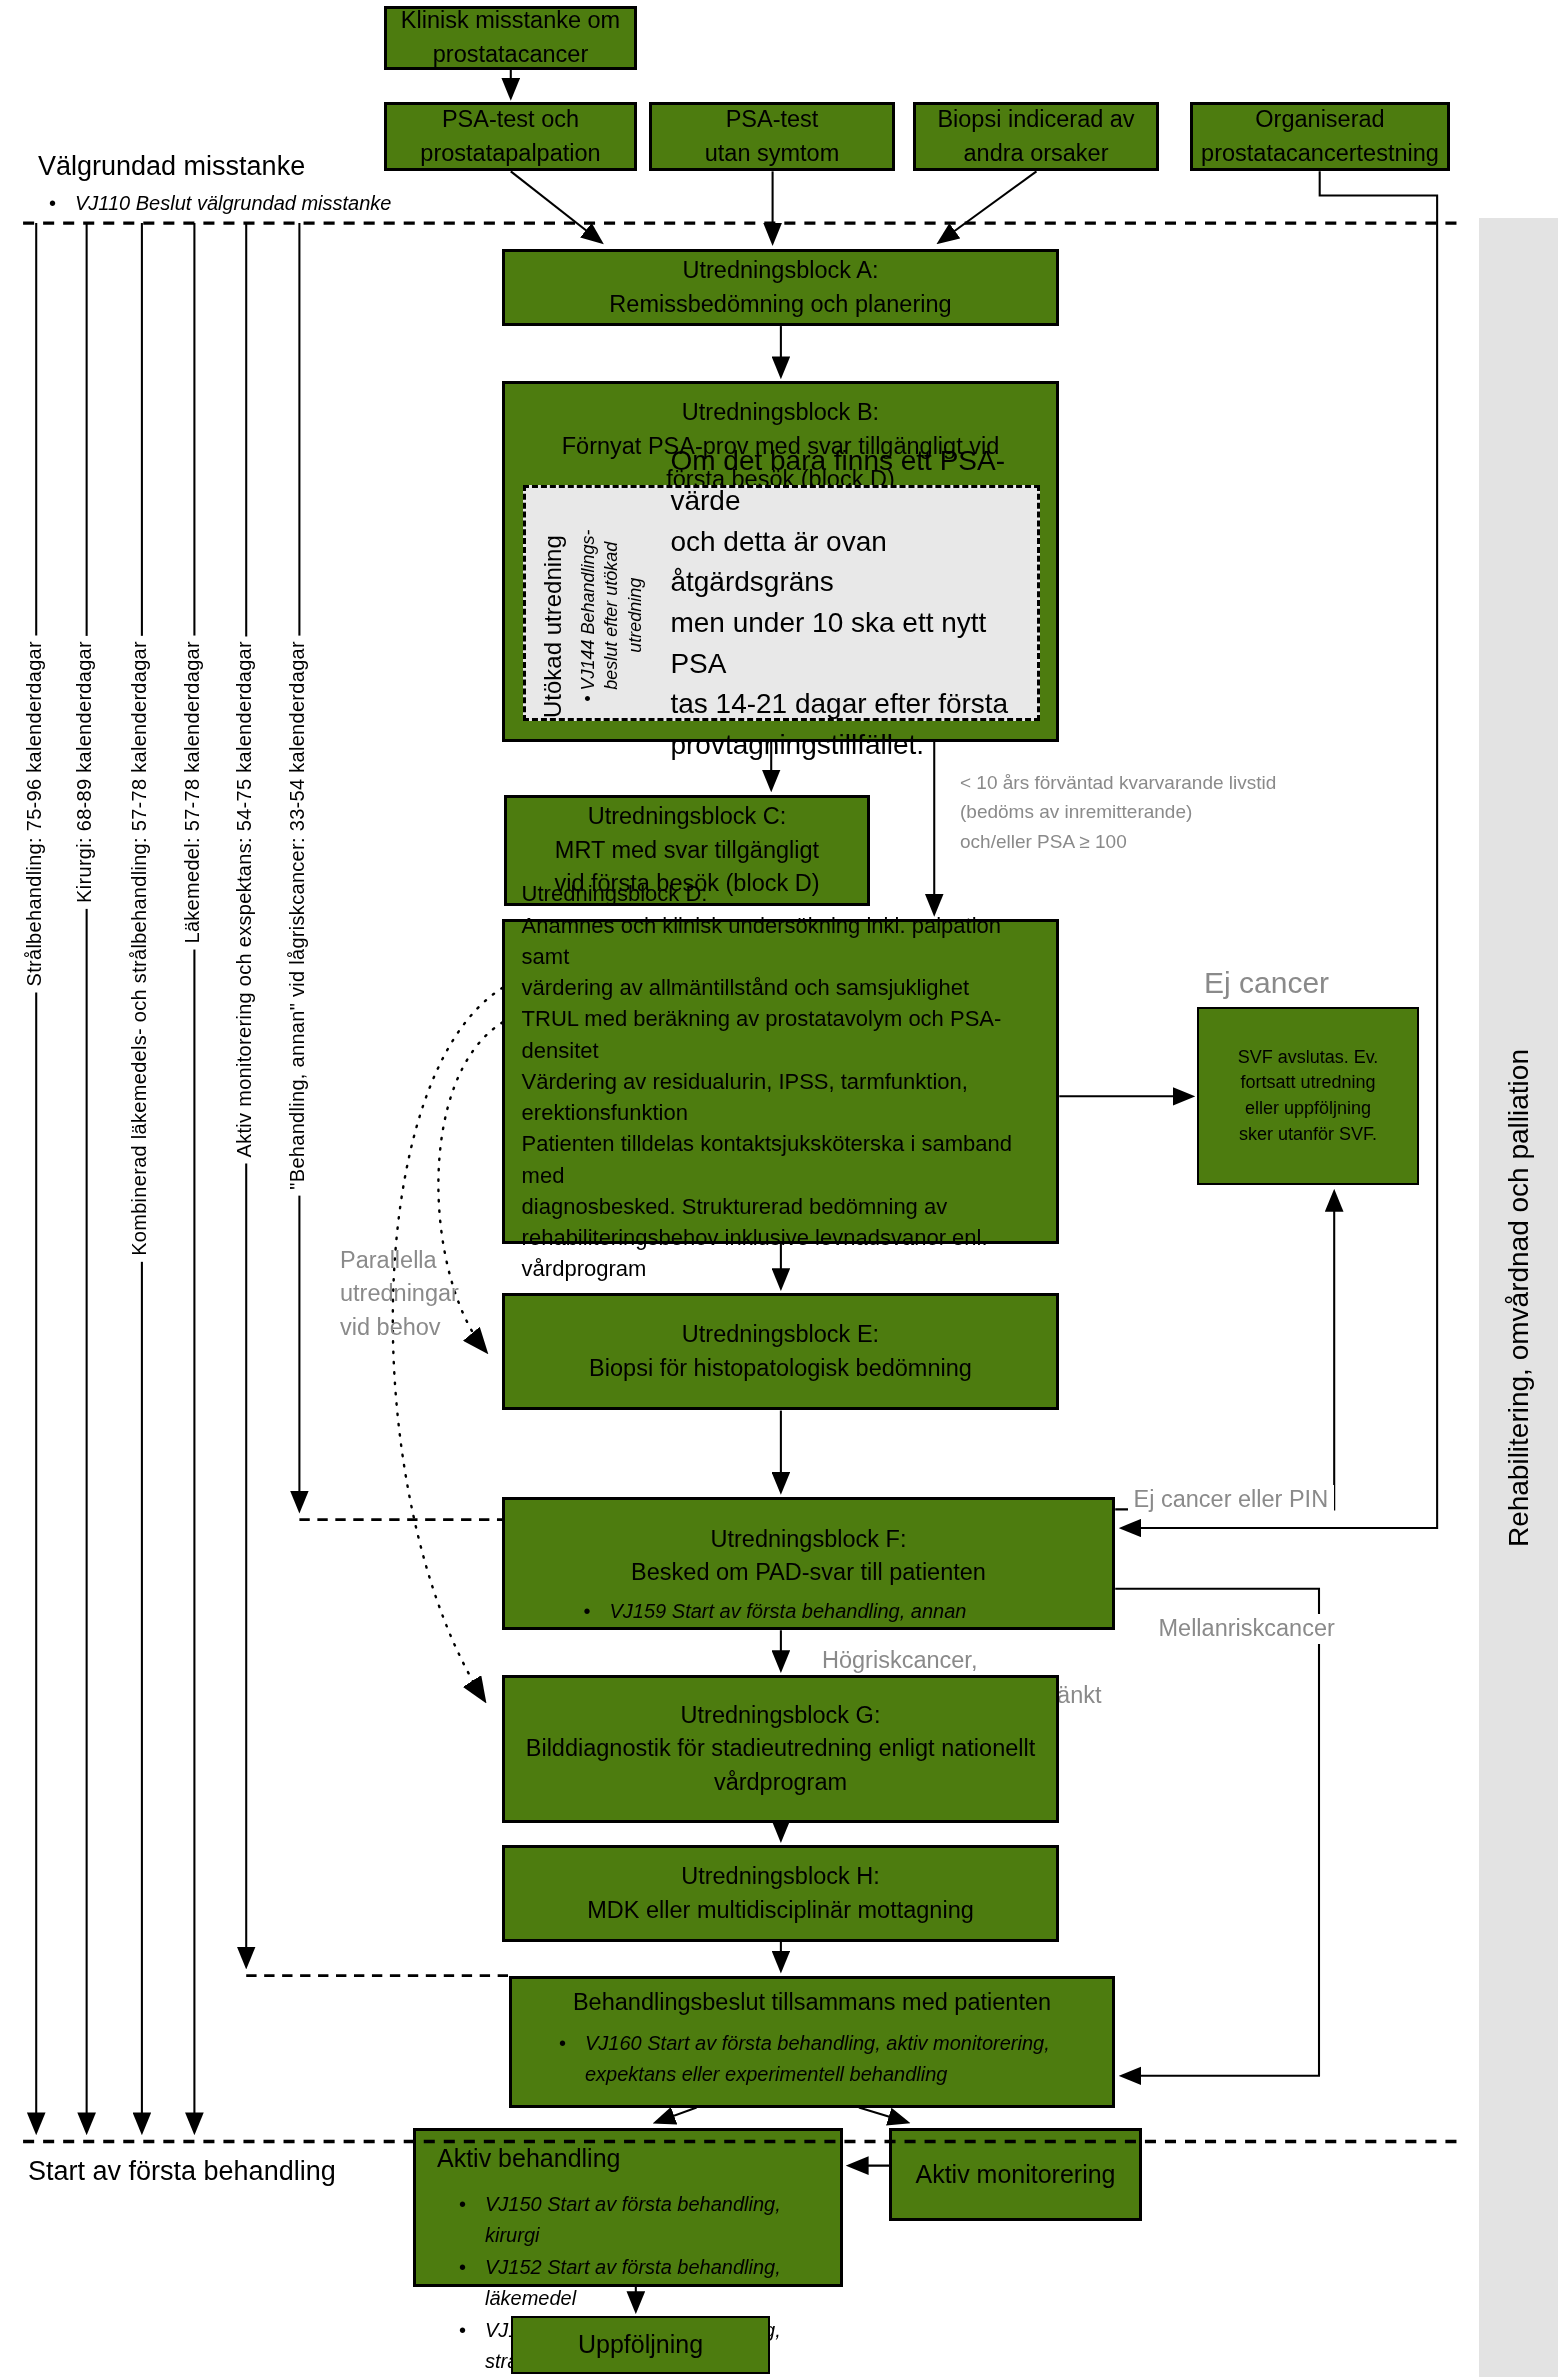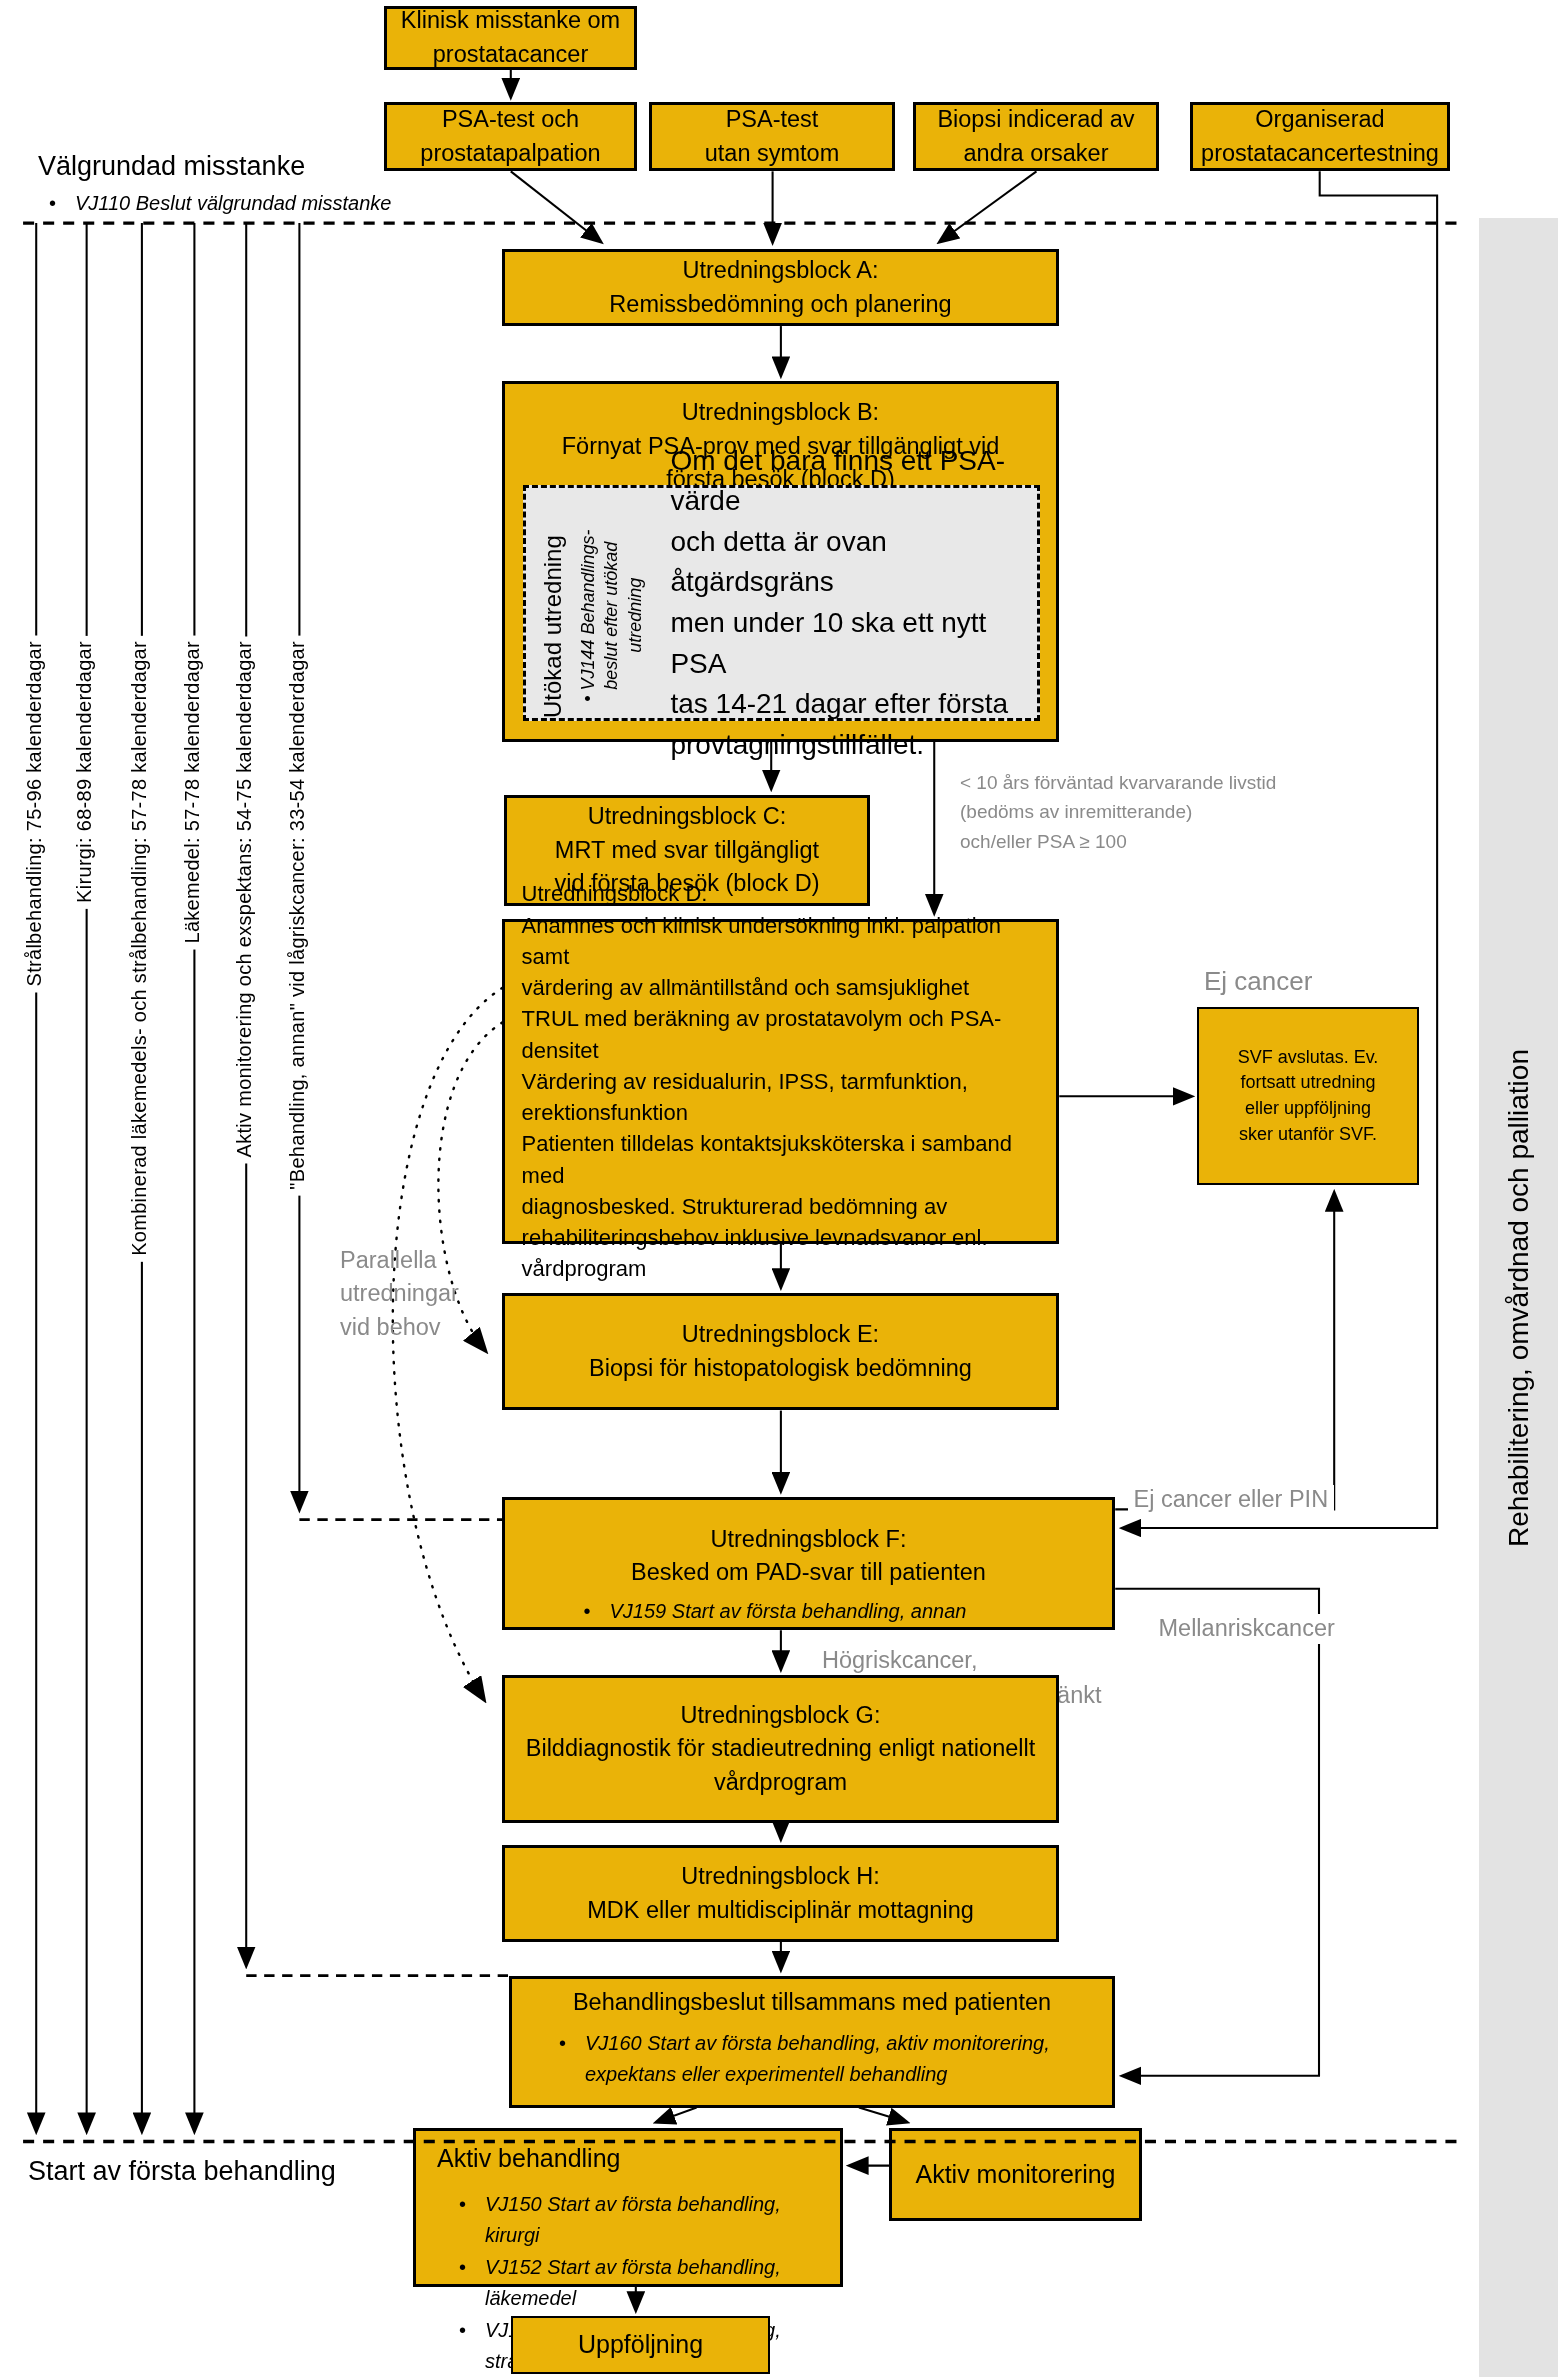--- a/index.html
+++ b/index.html
@@ -1,21 +1,21 @@
 <!DOCTYPE html>
 <html style="font-size:11px"><head>
 <meta charset="utf-8">
 <style>
   html,body{margin:0;padding:0;background:#fff;}
   #canvas{position:relative;width:1559px;height:2377px;background:#fff;
           font-family:"Liberation Sans", sans-serif;color:#000;overflow:hidden;}
   svg.layer{position:absolute;left:0;top:0;width:1559px;height:2377px;pointer-events:none;}
   #connectors{z-index:1;}
   #dashes{z-index:3;}
-  .box{position:absolute;z-index:2;background:#eab308;border:3.5px solid #000;box-sizing:border-box;
+  .box{position:absolute;z-index:2;background:#4d7c0f;border:3.5px solid #000;box-sizing:border-box;
        display:flex;flex-direction:column;align-items:center;justify-content:center;
        text-align:center;font-size:23.5px;line-height:1.42;white-space:pre-line;}
   .box.thin{border-width:2.1px;}
   .box.leftalign{align-items:flex-start;text-align:left;}
   .gray{color:#8a8a8a;}
   .lbl{position:absolute;z-index:2;white-space:pre-line;}
   .whitebg{background:#fff;padding:1.4px 5.5px;}
   .bullet-item{position:relative;font-style:italic;font-size:20px;line-height:1.55;text-align:left;}
   .bullet-item::before{content:"•";position:absolute;left:-26px;top:0;font-style:normal;}
   .rot{writing-mode:vertical-rl;transform:rotate(180deg);}
@@ -150,21 +150,21 @@
 Anamnes och klinisk undersökning inkl. palpation samt
 värdering av allmäntillstånd och samsjuklighet
 TRUL med beräkning av prostatavolym och PSA-densitet
 Värdering av residualurin, IPSS, tarmfunktion,
 erektionsfunktion
 Patienten tilldelas kontaktsjuksköterska i samband med
 diagnosbesked. Strukturerad bedömning av
 rehabiliteringsbehov inklusive levnadsvanor enl.
 vårdprogram</div>
 
-  <div class="lbl gray" style="left:1204px;top:966px;font-size:26px;text-align:right;">Ej cancer</div>
+  <div class="lbl gray" style="left:1204px;top:966px;font-size:30px;text-align:right;">Ej cancer</div>
 
   <div class="box thin" style="left:1197px;top:1007px;width:222px;height:178px;font-size:18px;">SVF avslutas. Ev.
 fortsatt utredning
 eller uppföljning
 sker utanför SVF.</div>
 
   <div class="lbl gray" style="left:340px;top:1244px;font-size:23.5px;line-height:1.42;text-align:left;">Parallella
 utredningar
 vid behov</div>
 

